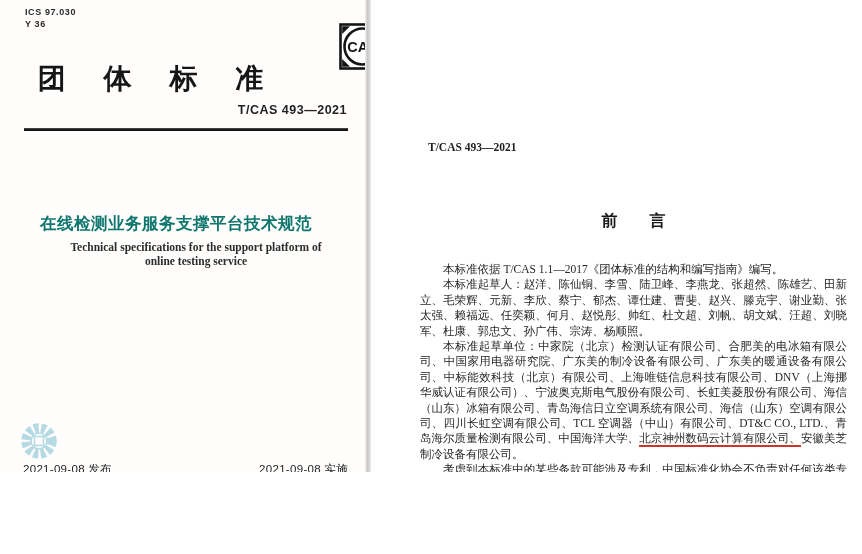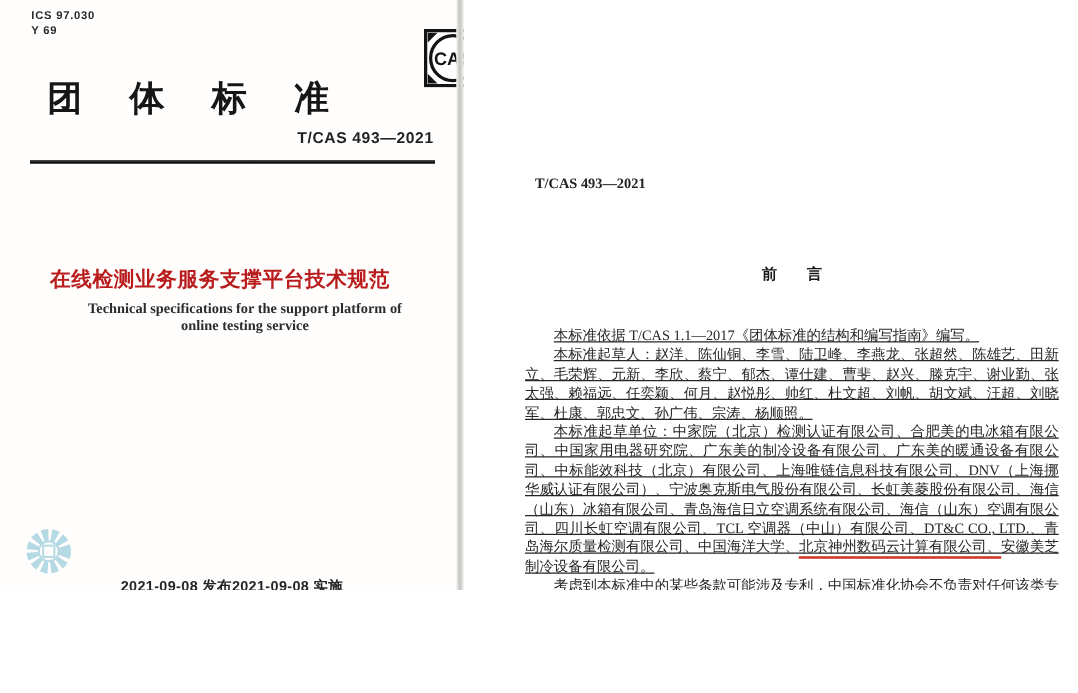--- a/index.html
+++ b/index.html
@@ -62,36 +62,36 @@
 
   .rule-thick {
     position: absolute; left: 24px; top: 128px;
     width: 324px; height: 3px;
     background: linear-gradient(180deg, #555 0%, #111 60%);
   }
 
   .title-zh {
     position: absolute; left: 0; top: 213px; width: 352px;
     text-align: center;
-    font-size: 16.5px; font-weight: 700; color: #b91c1c;
+    font-size: 16.5px; font-weight: 700; color: #0f766e;
     letter-spacing: 0.5px; white-space: nowrap;
   }
   .title-en {
     position: absolute; left: 0; top: 240px; width: 352px;
     text-align: center;
     font-family: "Liberation Serif", "DejaVu Serif", serif;
     font-size: 11.5px; line-height: 14px; color: #2c2c2c; font-weight: 600; padding-left: 40px;
   }
 
   .cover-seal { position: absolute; left: 19px; top: 421px; color: var(--seal-blue, #a9d4df); opacity: 0.85; }
 
   .date-row {
     position: absolute; left: 23px; top: 462px; width: 325px;
-    display: flex; justify-content: center;
-    font-size: 11.5px; font-weight: 700; color: #242424;
+    display: flex; justify-content: space-between;
+    font-size: 11.5px; font-weight: 400; color: #242424;
     letter-spacing: 0.3px;
   }
   .rule-thin {
     position: absolute; left: 23px; top: 479px;
     width: 325px; height: 2px; background: #2b2b2b;
   }
   .publisher-line {
     position: absolute; left: 0; top: 499px; width: 360px;
     text-align: left;
     font-size: 12px; font-weight: 700; color: #242424;
@@ -100,45 +100,45 @@
 
   
   .hdr-number {
     position: absolute; left: 57px; top: 141px;
     font-family: "Liberation Serif", "DejaVu Serif", serif;
     font-size: 11.5px; font-weight: 700; color: #222;
   }
   .preface-title {
     position: absolute; left: 49px; top: 211px; width: 427px;
     text-align: center;
-    font-size: 12px; font-weight: 700; color: #181818;
+    font-size: 16px; font-weight: 700; color: #181818;
     letter-spacing: 2em; text-indent: 2em;
     white-space: nowrap;
   }
   .preface-body {
     position: absolute; left: 49px; top: 262px; width: 427px;
     font-family: "Liberation Serif", "DejaVu Serif", serif;
     font-size: 11.5px; line-height: 15.4px; color: #262626;
     text-align: justify;
   }
-  .preface-body p { margin: 0; text-indent: 2em; text-decoration: underline; }
+  .preface-body p { margin: 0; text-indent: 2em; }
   .underline-red {
     border-bottom: 2px solid var(--underline-red, #cc3527);
     padding-bottom: 1px;
   }
 </style>
 </head>
 <body style="--underline-red: #cc3527; --seal-blue: #a9d4df;">
 
 <div class="canvas">
 
   <div class="page-left">
 
     <div class="ics-code">ICS 97.030</div>
-    <div class="class-code">Y 69</div>
+    <div class="class-code">Y 36</div>
 
     <div class="cas-logo">
       <svg width="47" height="47" viewBox="0 0 47 47">
         <rect x="1.5" y="1.5" width="44" height="44" fill="#ffffff" stroke="#141414" stroke-width="2.6"></rect>
         <path d="M3.2 3.2 L11 3.2 L3.2 11 Z" fill="#141414"></path>
         <path d="M43.8 3.2 L36 3.2 L43.8 11 Z" fill="#141414"></path>
         <path d="M3.2 43.8 L11 43.8 L3.2 36 Z" fill="#141414"></path>
         <path d="M43.8 43.8 L36 43.8 L43.8 36 Z" fill="#141414"></path>
         <circle cx="23.5" cy="23.5" r="18" fill="#ffffff" stroke="#141414" stroke-width="2.6"></circle>
         <text x="23.5" y="29" text-anchor="middle" font-family="Liberation Sans, DejaVu Sans, sans-serif" font-size="14.5" font-weight="bold" fill="#141414">CAS</text>

